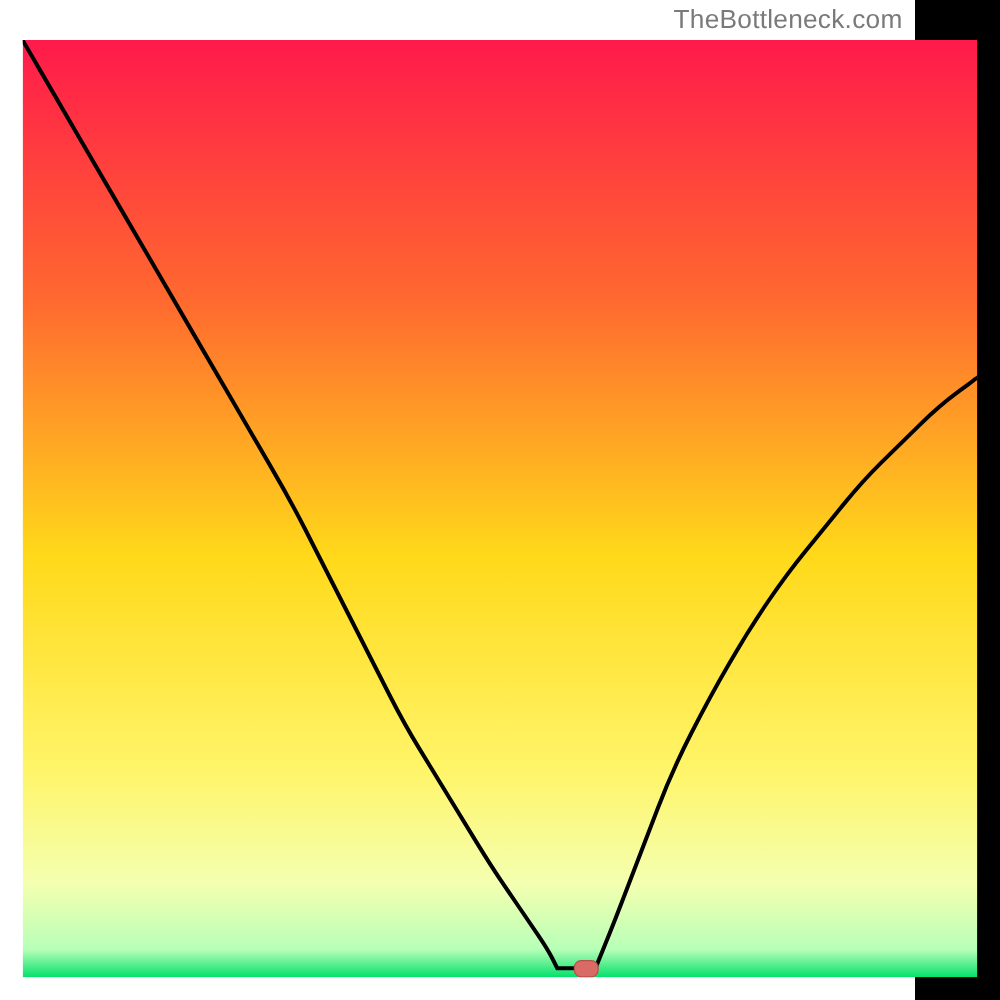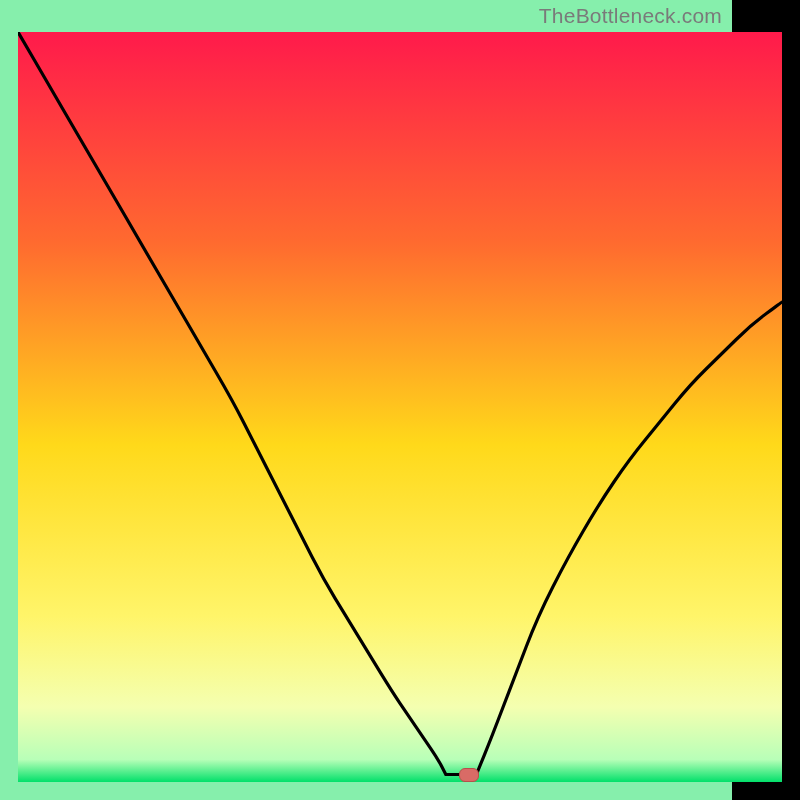--- a/index.html
+++ b/index.html
@@ -8,21 +8,21 @@
     width: 800px;
     height: 800px;
     overflow: hidden;
     background: #000;
     font-family: Arial, Helvetica, sans-serif;
   }
   .frame {
     position: relative;
     width: 732px;
     height: 800px;
-    background: #86efac;
+    background: #ffffff;
   }
   .watermark {
     position: absolute;
     top: 4px;
     right: 10px;
     color: #7a7a7a;
     font-size: 21px;
     font-weight: 500;
     letter-spacing: 0.2px;
     user-select: none;

